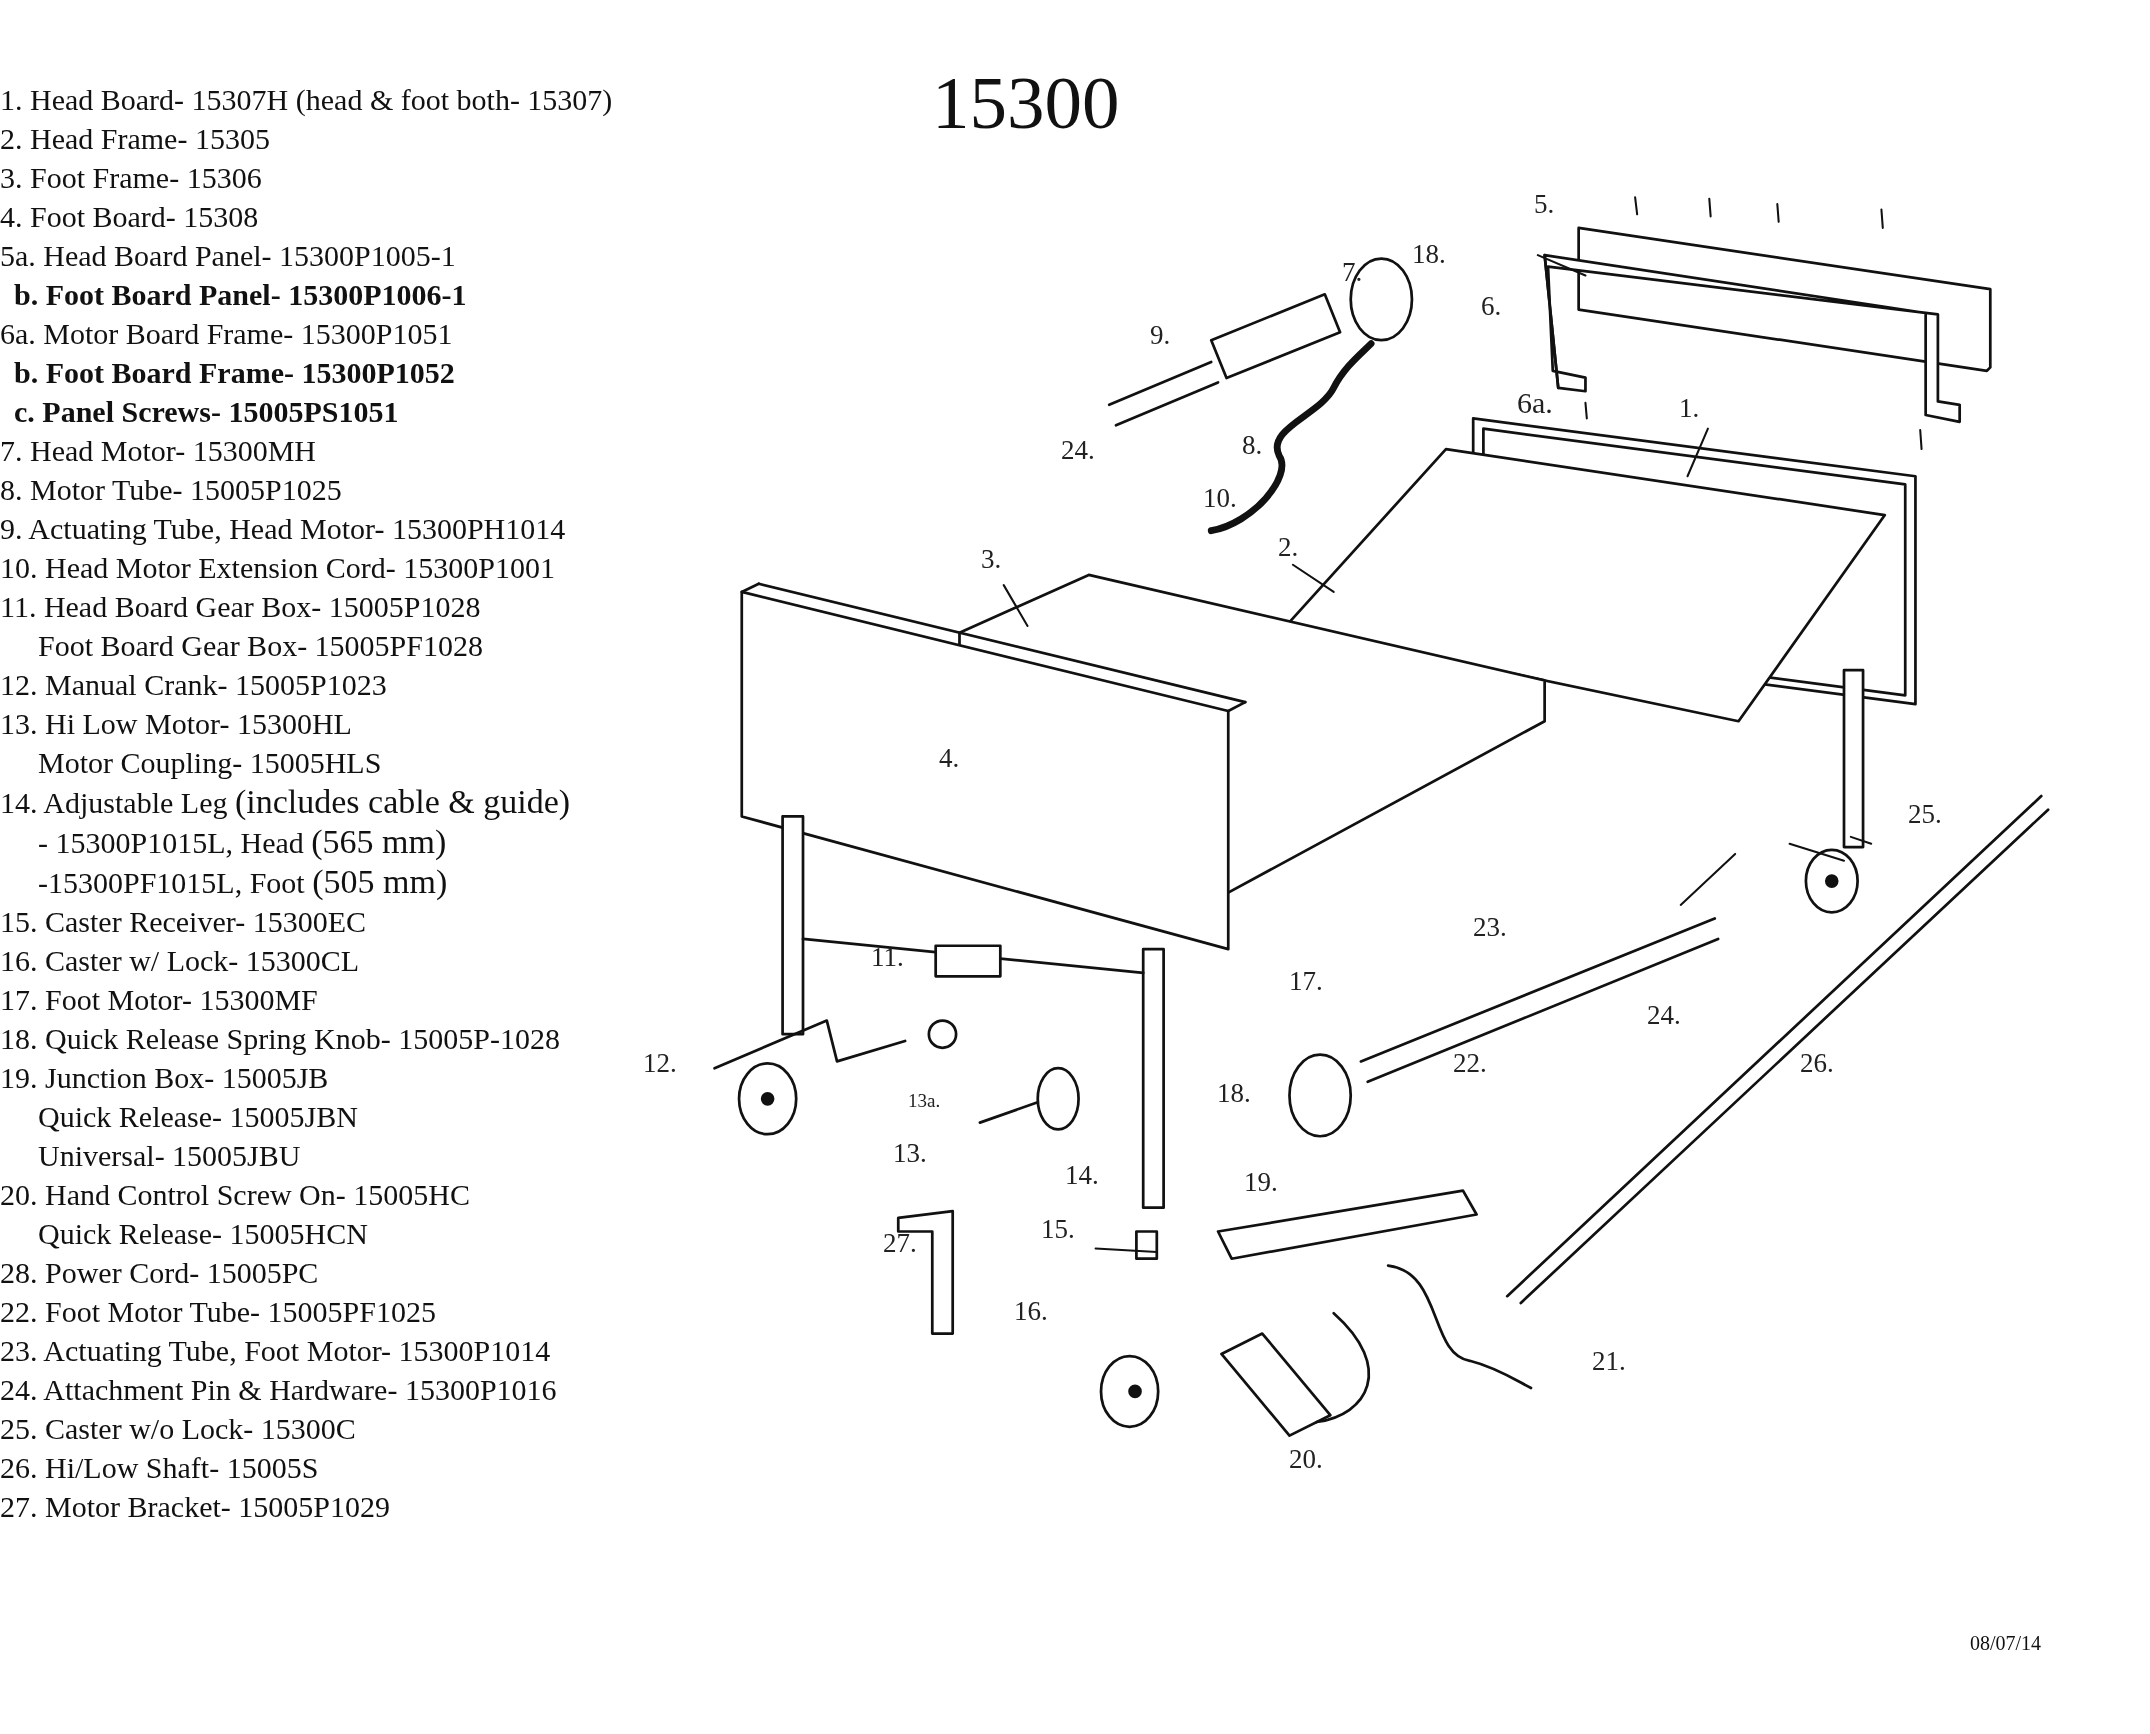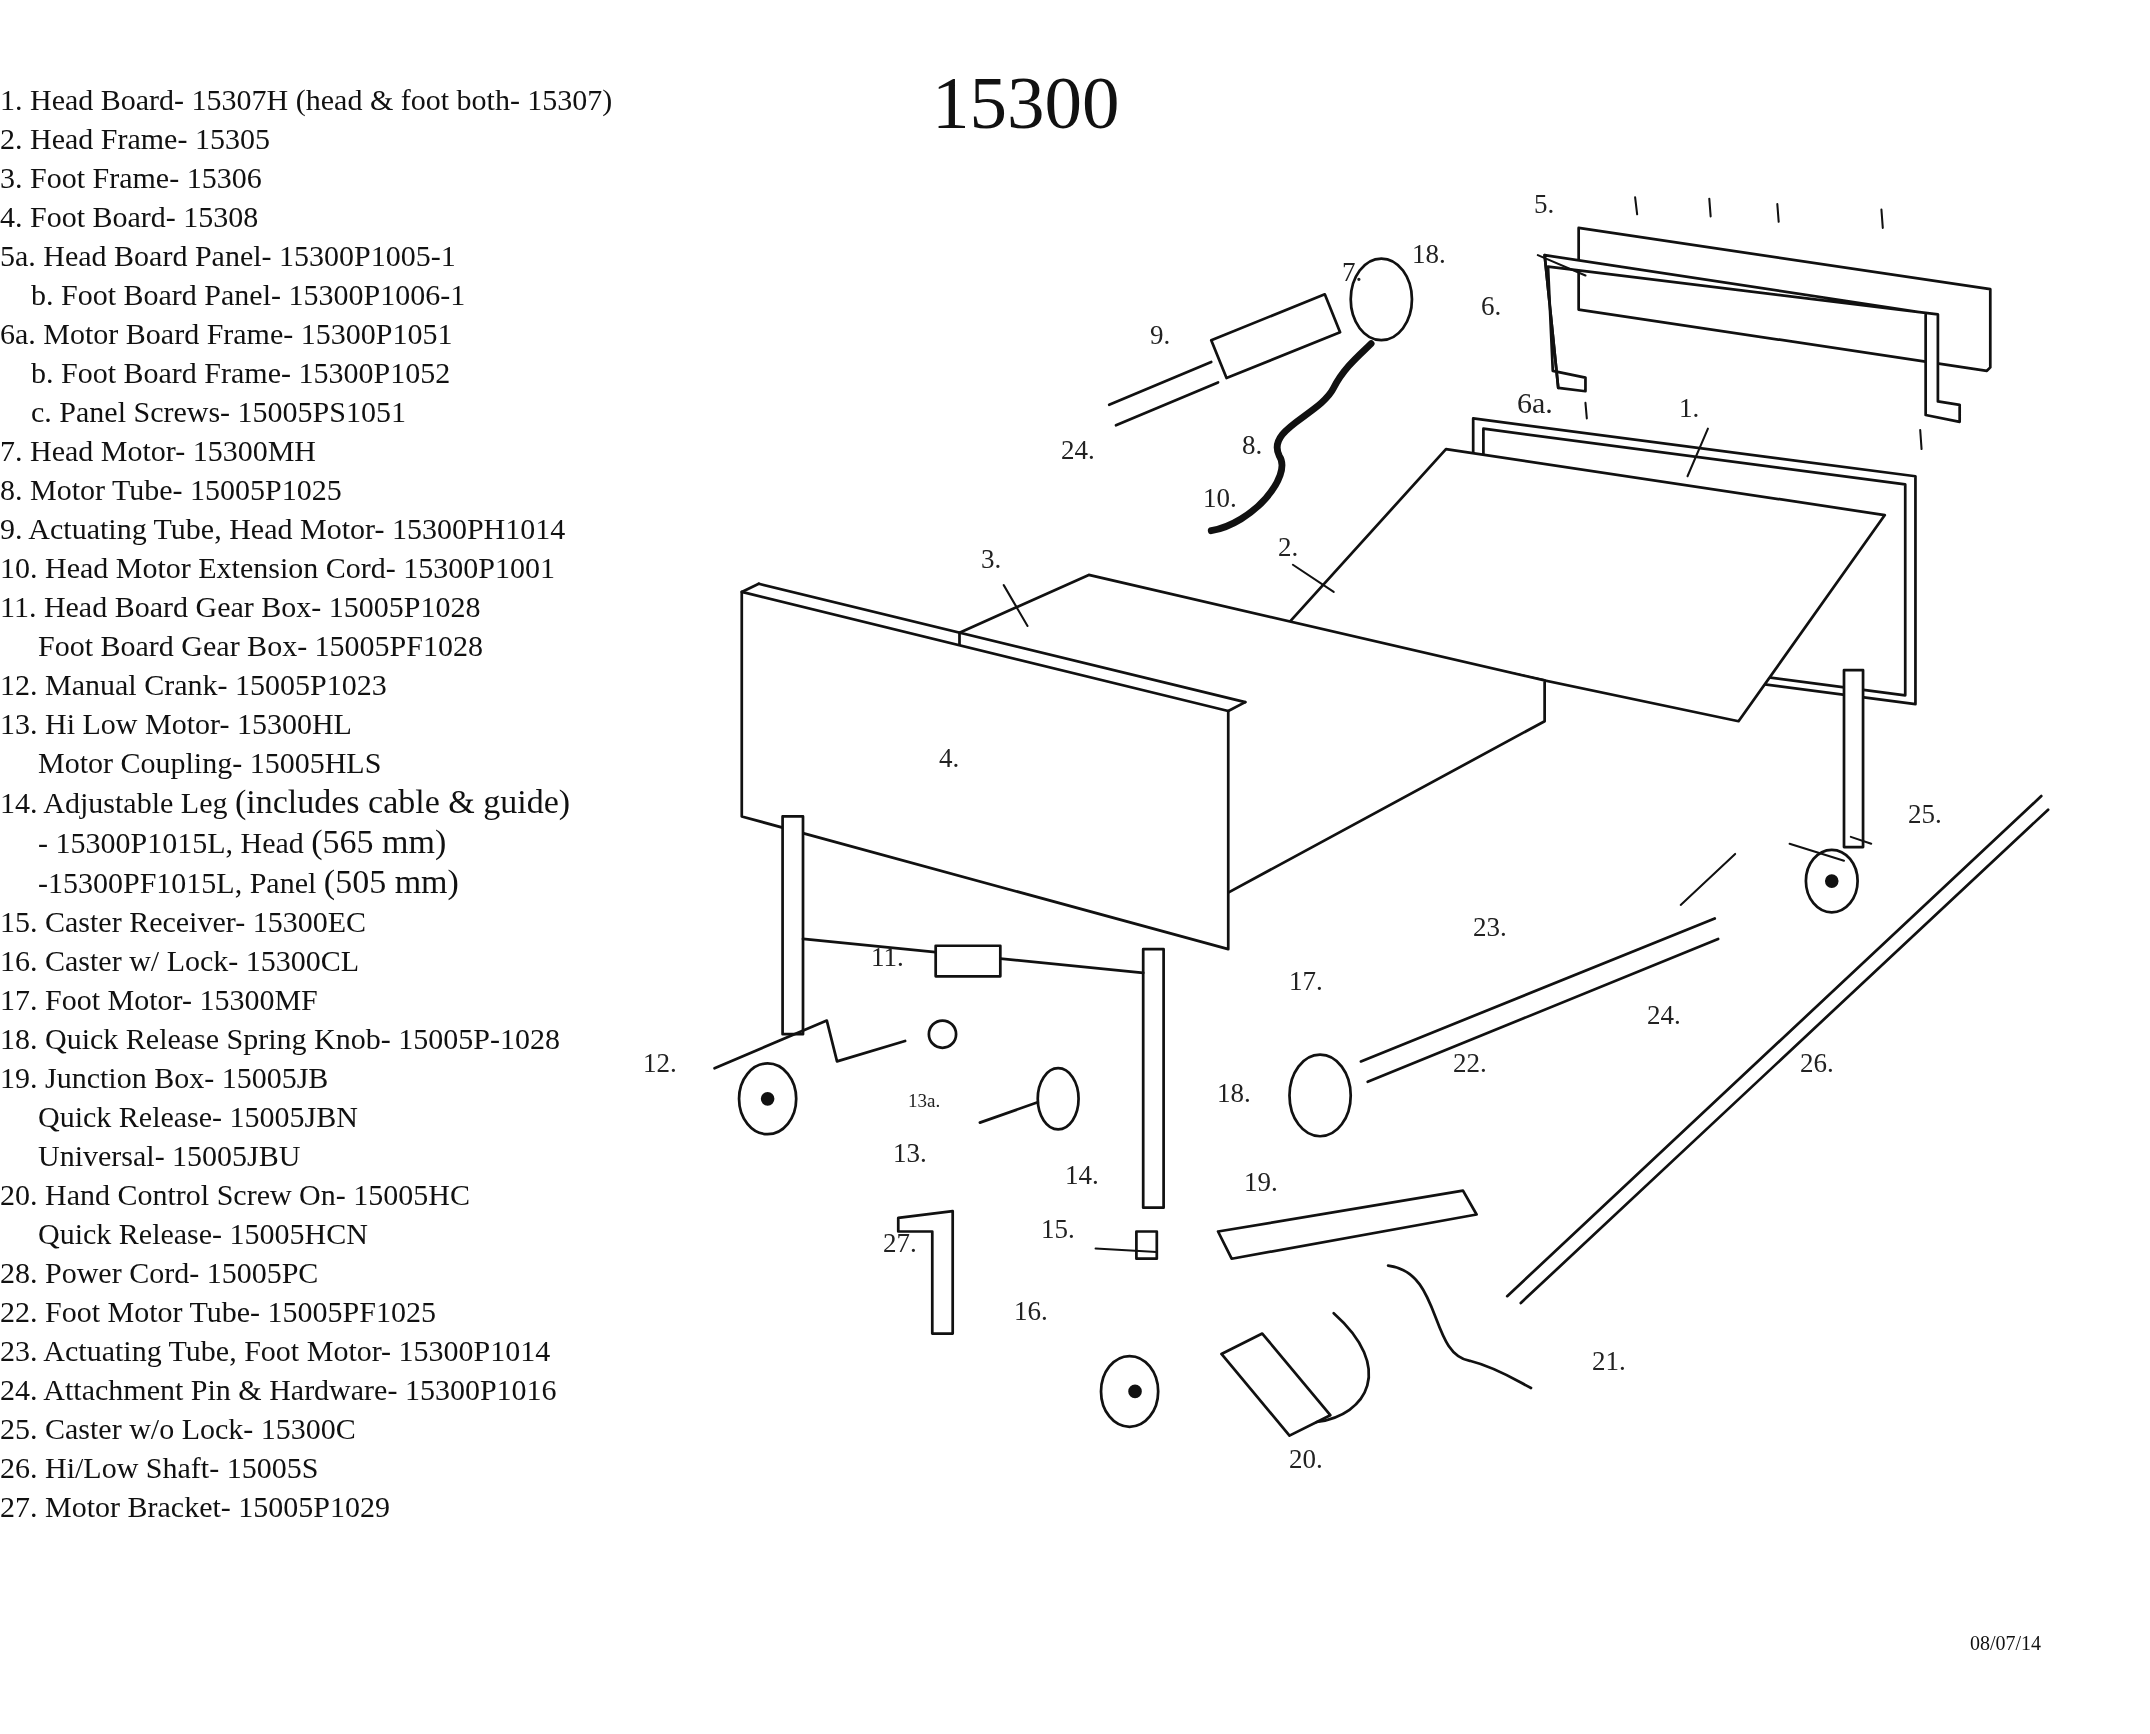--- a/index.html
+++ b/index.html
@@ -1,21 +1,21 @@
 <!DOCTYPE html>
 <html style="font-size:11px"><head>
 <meta charset="utf-8">
 <style>
   html,body{margin:0;padding:0;background:#ffffff;}
   body{width:2151px;height:1735px;position:relative;overflow:hidden;
        font-family:"Liberation Serif","DejaVu Serif",serif;color:#111;}
   .parts-list{position:absolute;left:0;top:80px;width:714px;}
   .parts-list .line{font-size:30px;line-height:39px;white-space:nowrap;}
   .parts-list .line.sub{padding-left:38px;}
-  .parts-list .line.subletter{padding-left:31px;}
+  .parts-list .line.subletter{padding-left:14px;font-weight:bold;}
   .parts-list .small{font-size:34px;}
   .title{position:absolute;left:932px;top:65px;font-size:75px;line-height:1;text-align:right;}
   .date{position:absolute;left:1970px;top:1632px;font-size:20px;}
   .callout{position:absolute;font-size:27px;color:#222;}
 </style>
 </head>
 <body>
 
 <div class="title">15300</div>
 
@@ -33,21 +33,21 @@
   <div class="line"><span>8. Motor Tube- 15005P1025</span></div>
   <div class="line"><span>9. Actuating Tube, Head Motor- 15300PH1014</span></div>
   <div class="line"><span>10. Head Motor Extension Cord- 15300P1001</span></div>
   <div class="line"><span>11. Head Board Gear Box- 15005P1028</span></div>
   <div class="line sub"><span>Foot Board Gear Box- 15005PF1028</span></div>
   <div class="line"><span>12. Manual Crank- 15005P1023</span></div>
   <div class="line"><span>13. Hi Low Motor-  15300HL</span></div>
   <div class="line sub"><span>Motor Coupling- 15005HLS</span></div>
   <div class="line"><span>14. Adjustable Leg</span> <span class="small">(includes cable &amp; guide)</span></div>
   <div class="line sub"><span>- 15300P1015L, Head</span> <span class="small">(565 mm)</span></div>
-  <div class="line sub"><span>-15300PF1015L, Panel</span> <span class="small">(505 mm)</span></div>
+  <div class="line sub"><span>-15300PF1015L, Foot</span> <span class="small">(505 mm)</span></div>
   <div class="line"><span>15. Caster Receiver- 15300EC</span></div>
   <div class="line"><span>16. Caster w/ Lock- 15300CL</span></div>
   <div class="line"><span>17. Foot Motor- 15300MF</span></div>
   <div class="line"><span>18. Quick Release Spring Knob- 15005P-1028</span></div>
   <div class="line"><span>19. Junction Box- 15005JB</span></div>
   <div class="line sub"><span>Quick Release- 15005JBN</span></div>
   <div class="line sub"><span>Universal- 15005JBU</span></div>
   <div class="line"><span>20. Hand Control Screw On- 15005HC</span></div>
   <div class="line sub"><span>Quick Release- 15005HCN</span></div>
   <div class="line"><span>28. Power Cord- 15005PC</span></div>

